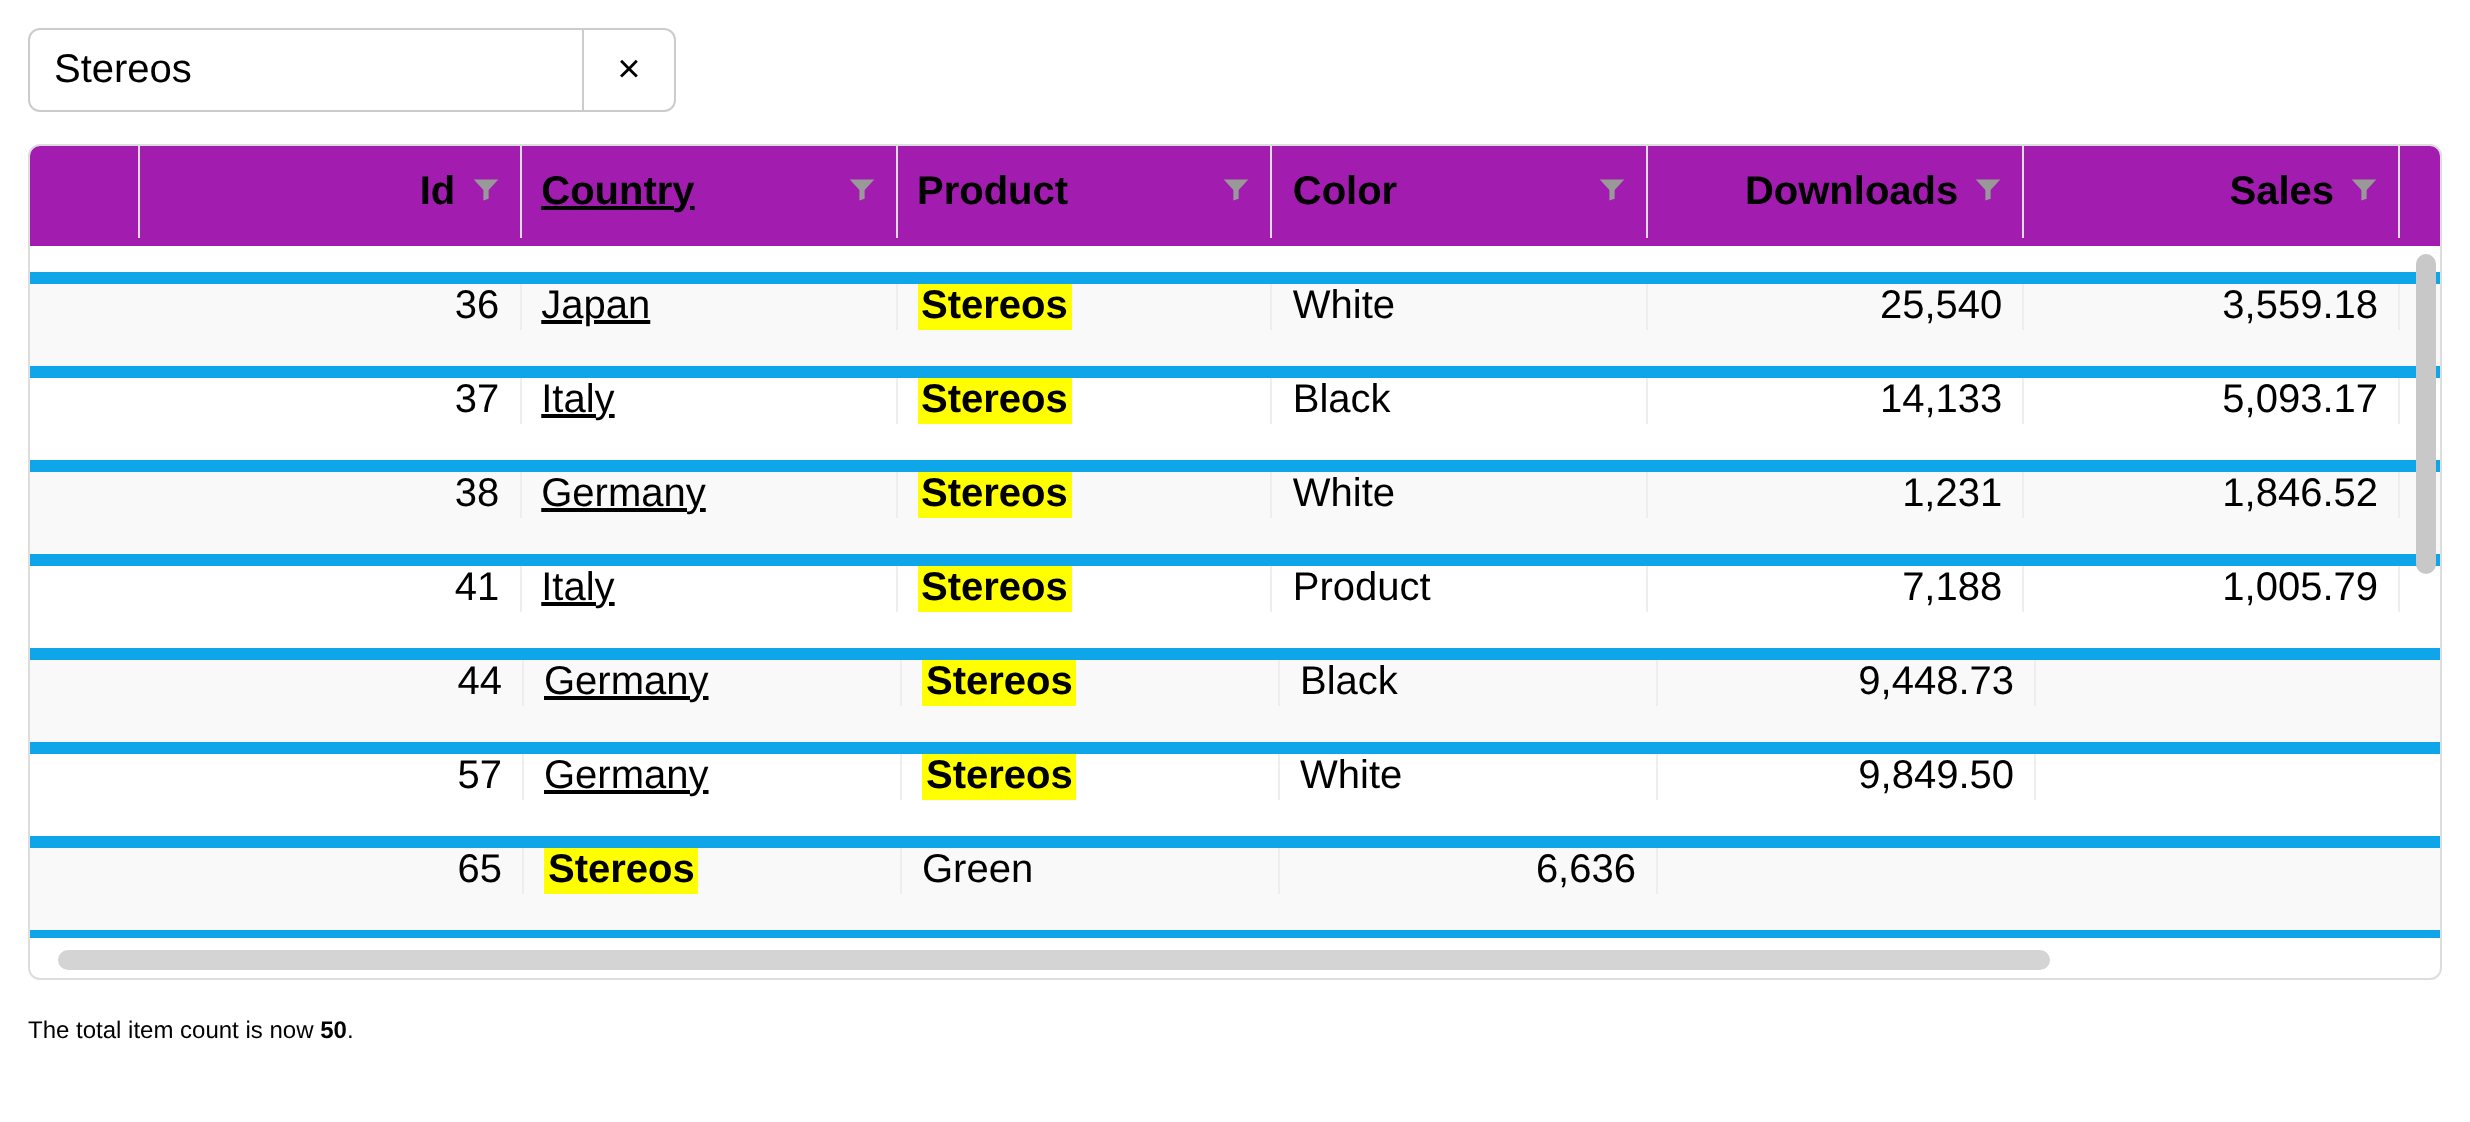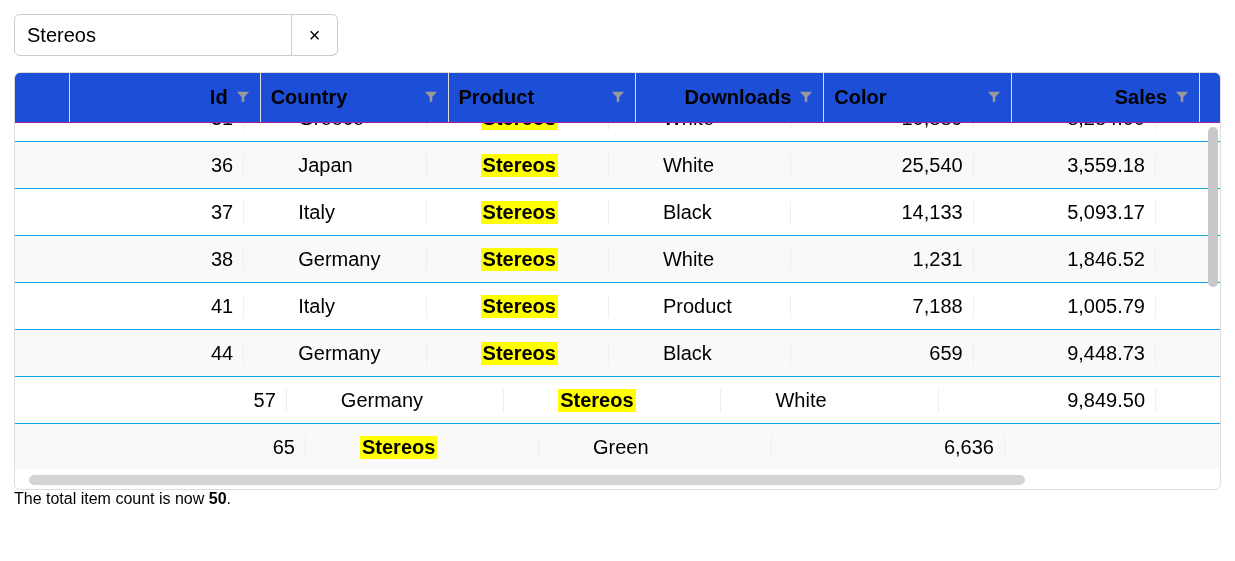--- a/index.html
+++ b/index.html
@@ -40,22 +40,22 @@
     }
     .grid-wrapper {
       border: 1px solid #ddd;
       border-radius: 6px;
       position: relative;
       overflow: hidden;
       height: 418px;
     }
     .header-row {
       display: flex;
-      background: #1d4ed8;
-      border-bottom: 1px solid #a21caf;
+      background: #a21caf;
+      border-bottom: 4px solid #a21caf;
       height: 50px;
       align-items: stretch;
     }
     .header-cell {
       display: flex;
       align-items: center;
       padding: 0 10px;
       border-right: 1px solid #ddd;
       font-weight: 700;
       font-size: 20px;
@@ -74,23 +74,22 @@
       height: 346px;
       position: relative;
     }
     .body-inner {
       position: relative;
       top: -28px;
     }
     .body-row {
       display: flex;
       height: 47px;
-      align-items: center;
-      border-bottom: 1px solid #0ea5e9;
-      gap: 44px;
+      align-items: flex-start;
+      border-bottom: 6px solid #0ea5e9;
     }
     .body-row:nth-child(even) { background: #f9f9f9; }
     .body-row:nth-child(odd) { background: #fff; }
     .body-cell {
       display: flex;
       align-items: center;
       padding: 0 10px;
       border-right: 1px solid #eee;
       font-size: 20px;
       overflow: hidden;
@@ -101,21 +100,21 @@
       background: #f5f5f5;
       border-right: 1px solid #ddd;
     }
     .highlight {
       background: #ffff00;
       font-weight: 700;
       padding: 0 2px;
     }
     .c0 { width: 55px; }
     .c1 { width: 192px; }
-    .c2 { width: 189px; }
+    .c2 { width: 189px; text-decoration: underline; }
     .c3 { width: 189px; }
     .c4 { width: 189px; }
     .c5 { width: 189px; }
     .c6 { width: 189px; }
     .c7 { width: 16px; border-right: none; }
     .vscroll-track {
       position: absolute;
       right: 2px;
       top: 54px;
       width: 10px;
@@ -126,21 +125,22 @@
     .hscroll-track {
       position: absolute;
       left: 14px;
       bottom: 4px;
       height: 10px;
       width: 996px;
       background: #d4d4d4;
       border-radius: 5px;
     }
     .footer-text {
-      font-size: 16px;
+      margin-top: 18px;
+      font-size: 12px;
     }
     .footer-text .bold { font-weight: 700; }
   </style>
 </head>
 <body>
 
 <div class="search-bar">
   <input class="search-input" type="text" value="Stereos" style="">
   <button class="clear-btn">
     <span>×</span>
@@ -172,38 +172,38 @@
 
     <div class="header-cell left c3">
       <span>Product</span>
       <span class="filter-icon" style="margin-left:auto">
         <svg width="14" height="14" viewBox="0 0 16 16">
             <path d="M1 2h14l-5.5 6v5l-3 1v-6L1 2z" fill="#999"></path>
           </svg>
       </span>
     </div>
 
+    <div class="header-cell left c4">
+      <span>Color</span>
+      <span class="filter-icon" style="margin-left:auto">
+        <svg width="14" height="14" viewBox="0 0 16 16">
+            <path d="M1 2h14l-5.5 6v5l-3 1v-6L1 2z" fill="#999"></path>
+          </svg>
+      </span>
+    </div>
+
     <div class="header-cell right c5">
       <span>Downloads</span>
       <span class="filter-icon">
         <svg width="14" height="14" viewBox="0 0 16 16">
             <path d="M1 2h14l-5.5 6v5l-3 1v-6L1 2z" fill="#999"></path>
           </svg>
       </span>
     </div>
 
-    <div class="header-cell left c4">
-      <span>Color</span>
-      <span class="filter-icon" style="margin-left:auto">
-        <svg width="14" height="14" viewBox="0 0 16 16">
-            <path d="M1 2h14l-5.5 6v5l-3 1v-6L1 2z" fill="#999"></path>
-          </svg>
-      </span>
-    </div>
-
     <div class="header-cell right c6">
       <span>Sales</span>
       <span class="filter-icon">
         <svg width="14" height="14" viewBox="0 0 16 16">
             <path d="M1 2h14l-5.5 6v5l-3 1v-6L1 2z" fill="#999"></path>
           </svg>
       </span>
     </div>
 
     <div class="header-cell c7"></div>
@@ -272,21 +272,20 @@
           <div class="body-cell c7"></div>
         </div>
         <div class="body-row">
           <div class="body-cell c0 row-header"></div>
           <div class="body-cell right c1">44</div>
           <div class="body-cell left c2">Germany</div>
           <div class="body-cell left c3">
             <span class="highlight">Stereos</span>
           </div>
           <div class="body-cell left c4">Black</div>
-          <div class="body-cell right c5">659</div>
           <div class="body-cell right c6">9,448.73</div>
           <div class="body-cell c7"></div>
         </div>
         <div class="body-row">
           <div class="body-cell c0 row-header"></div>
           <div class="body-cell right c1">57</div>
           <div class="body-cell left c2">Germany</div>
           <div class="body-cell left c3">
             <span class="highlight">Stereos</span>
           </div>

